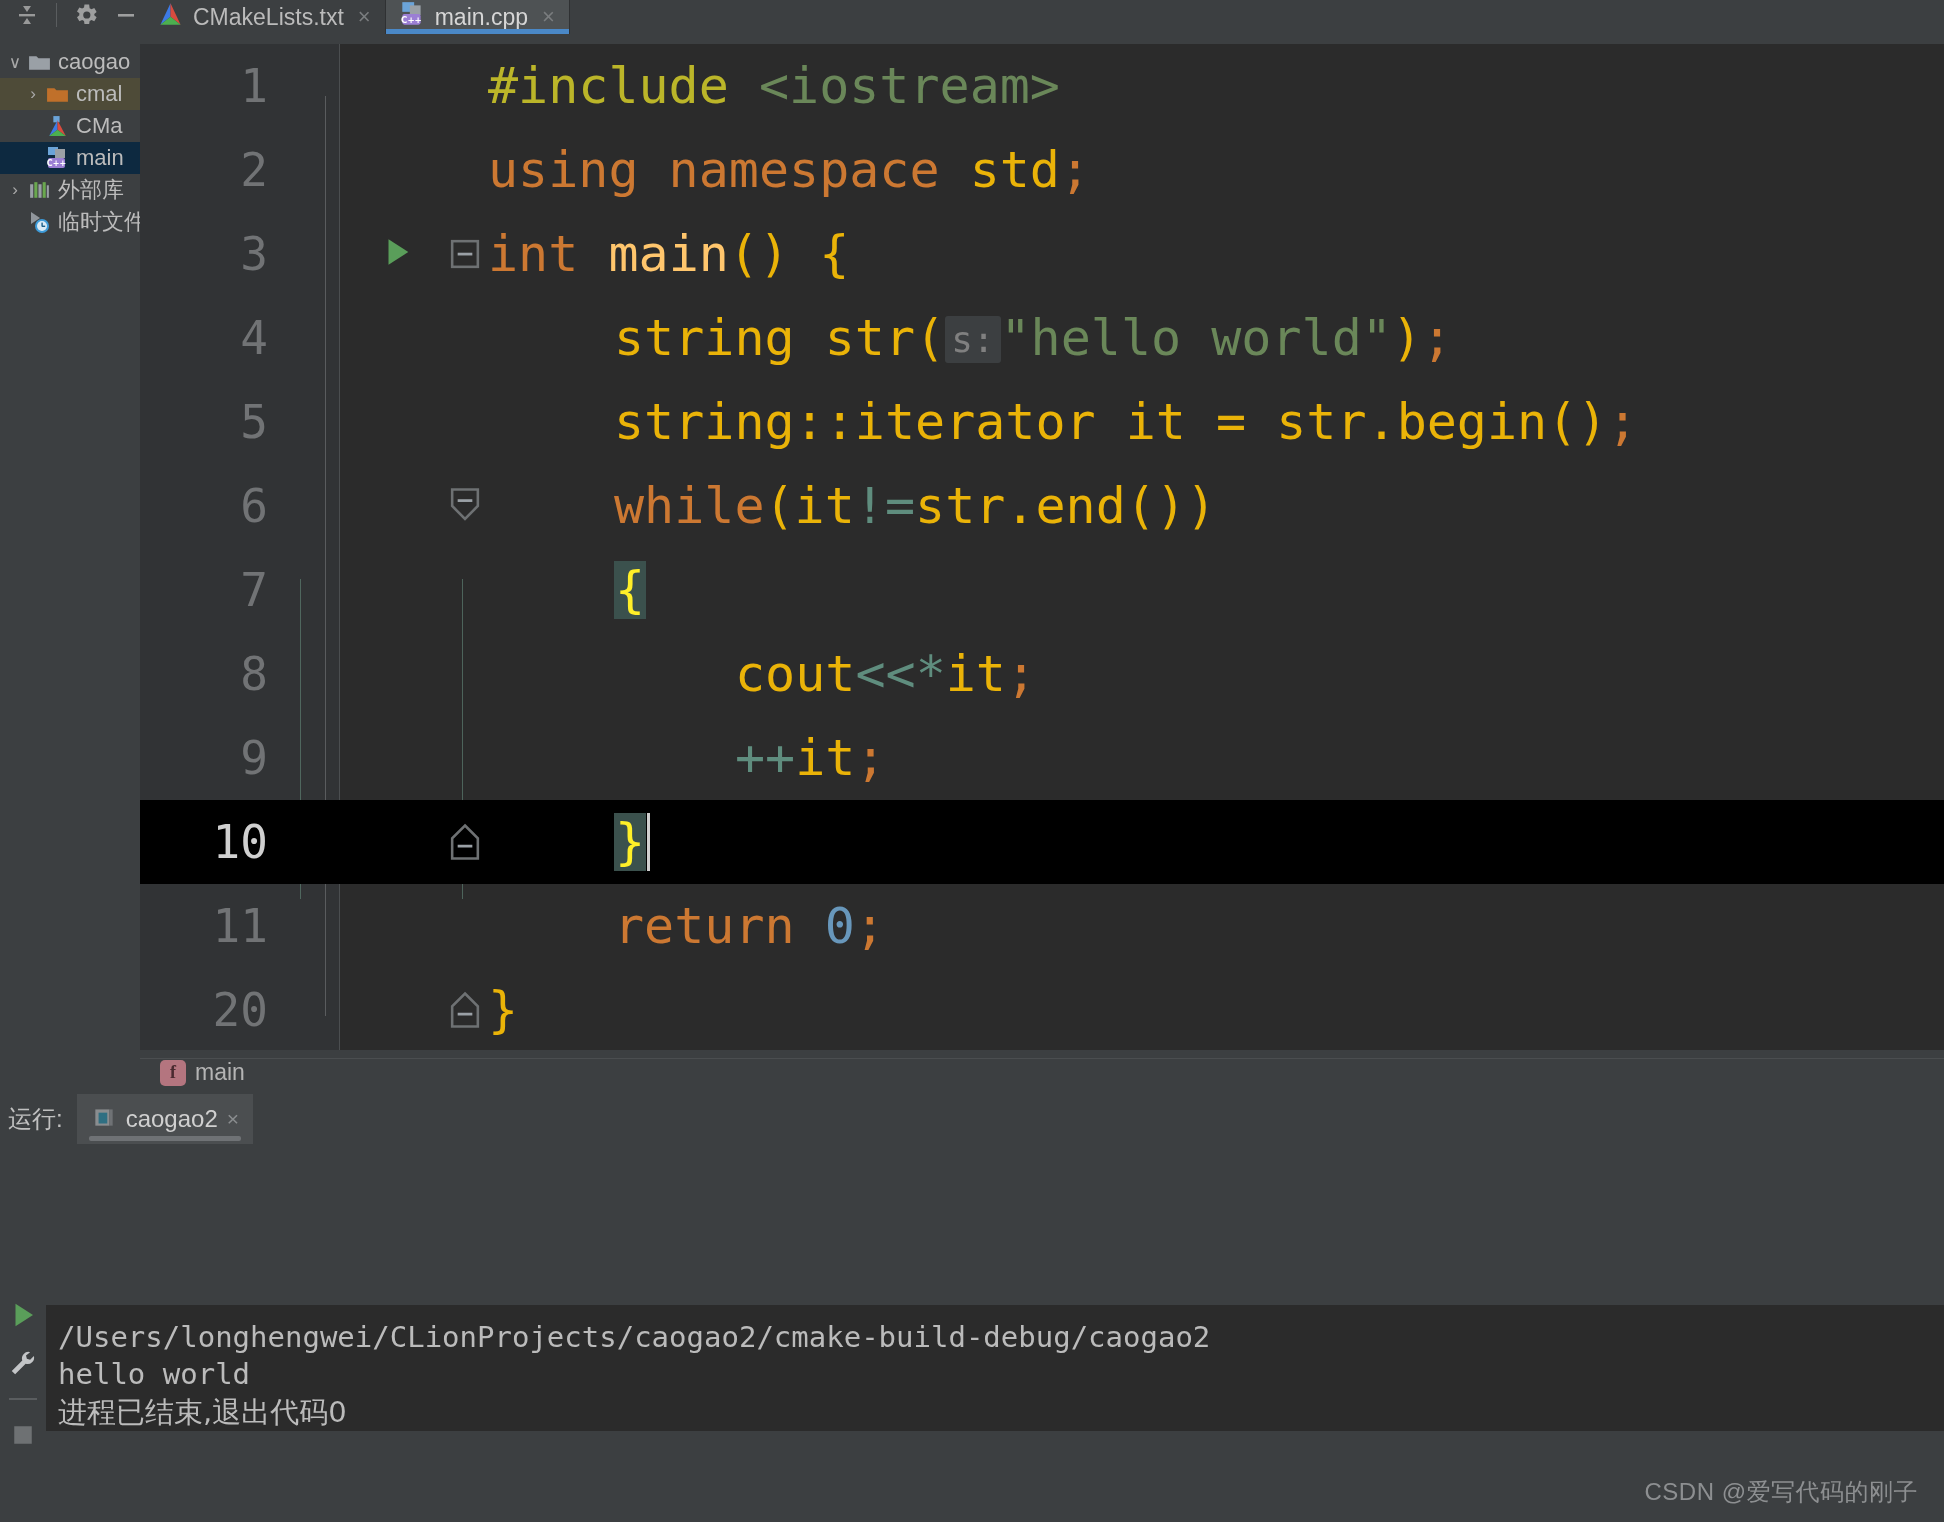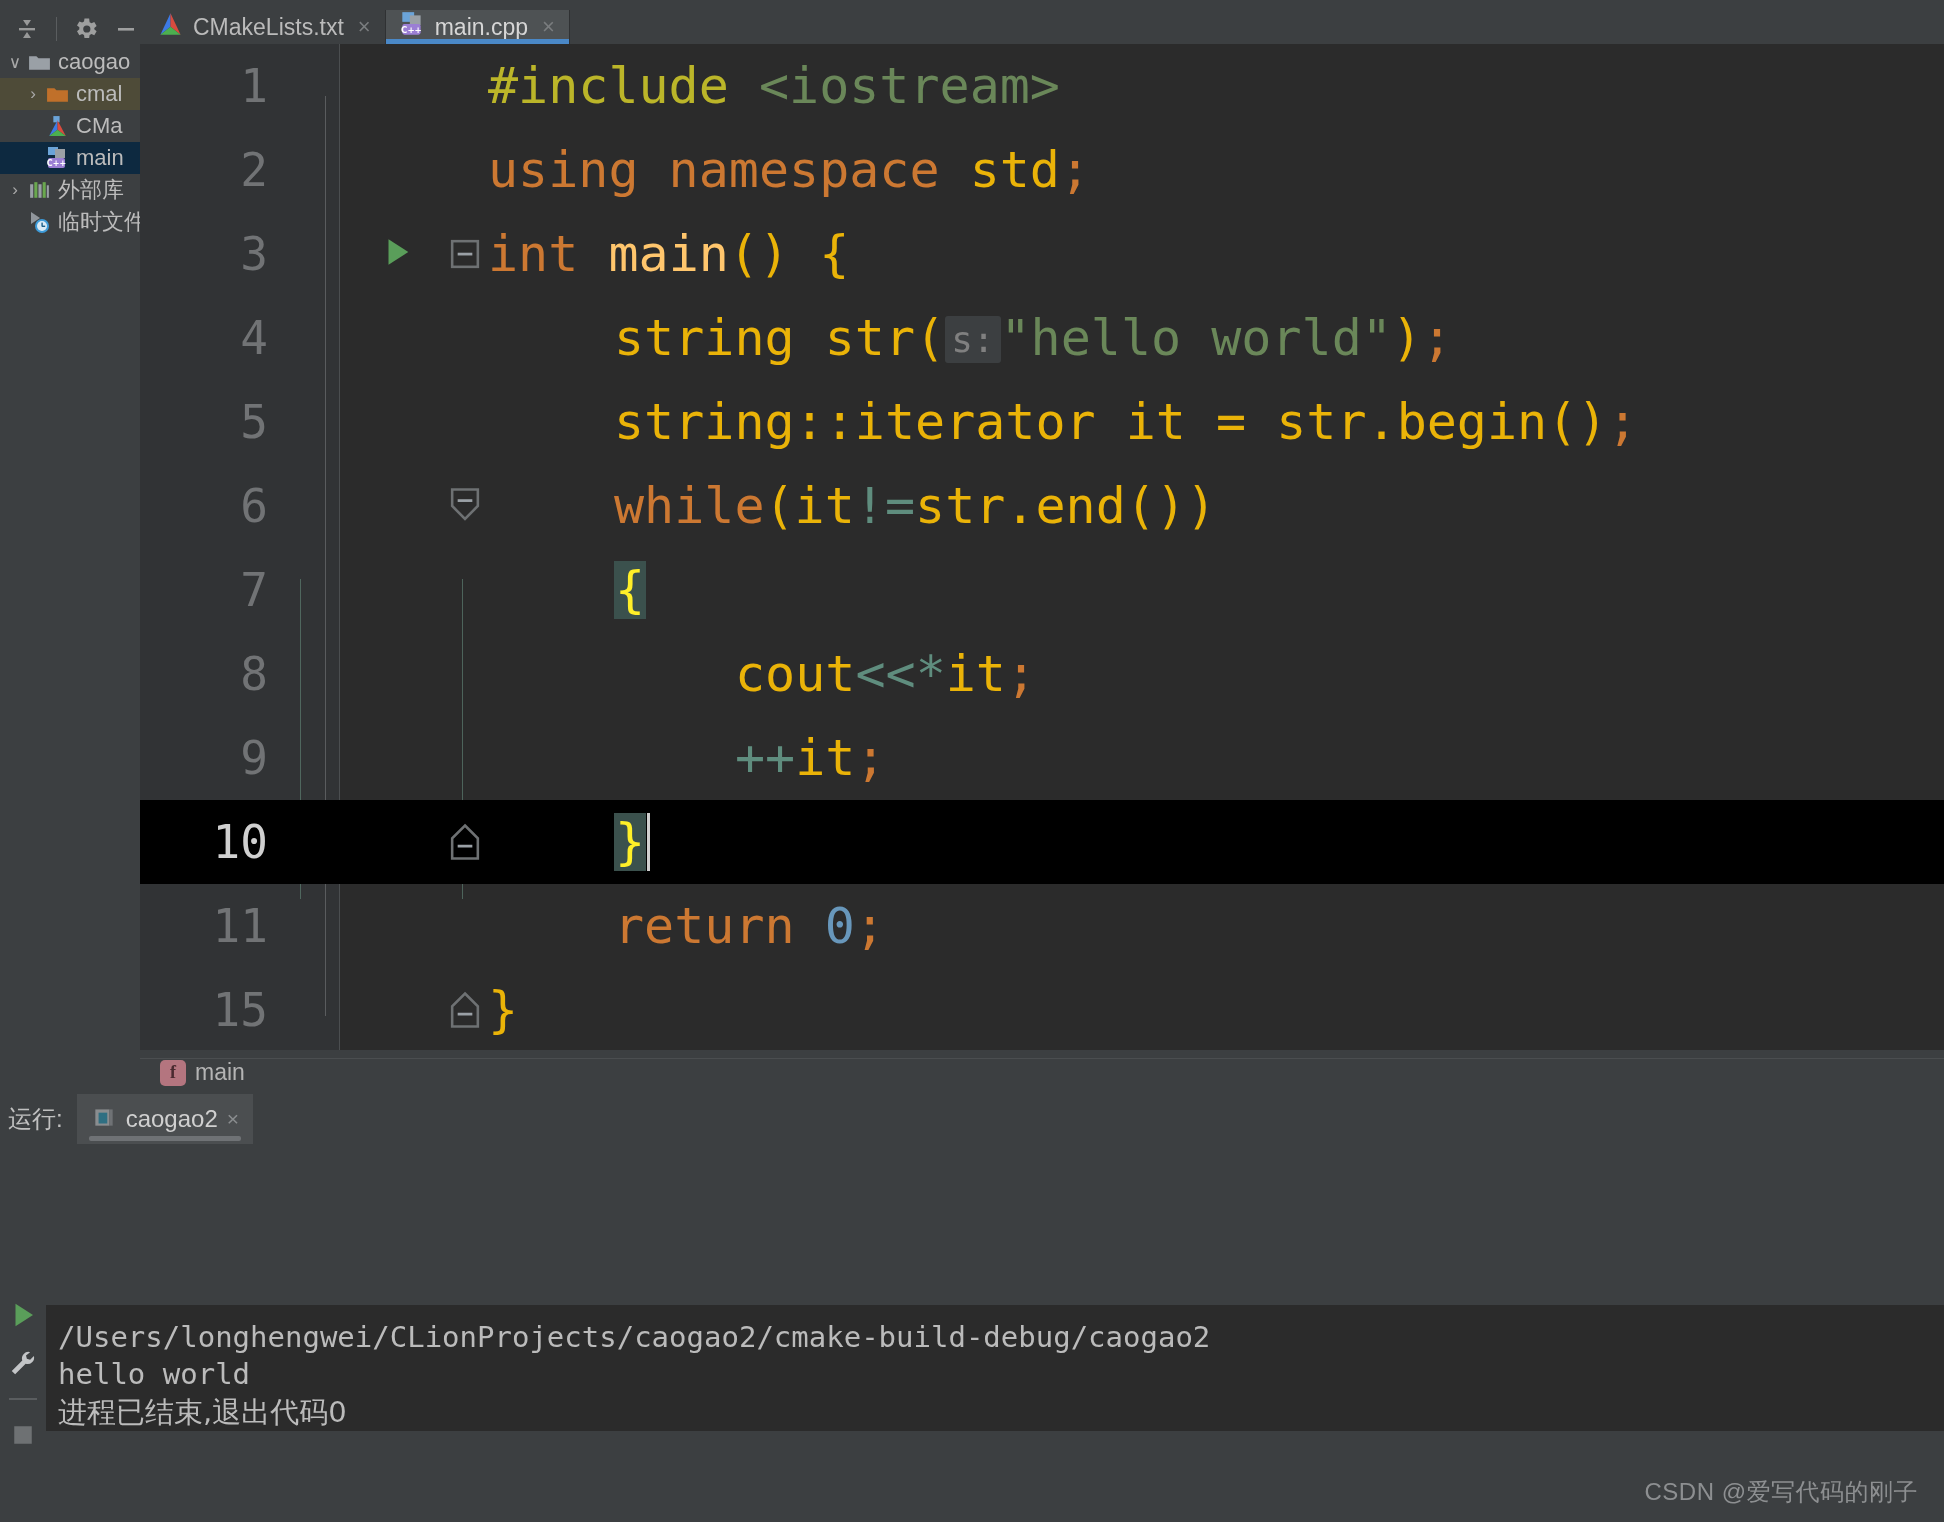--- a/index.html
+++ b/index.html
@@ -7,21 +7,21 @@
     width: 1944px; height: 1522px;
     background: #3c3f41;
     font-family: "Liberation Sans", sans-serif;
     overflow: hidden;
   }
   #app { position: relative; width: 1944px; height: 1522px; }
 
   
   .topbar {
     position: absolute; left: 0; top: 0; width: 1944px; height: 44px;
-    background: #3c3f41; display: flex; align-items: flex-end;
+    background: #3c3f41; display: flex; align-items: flex-start;
   }
   .tool-icons {
     width: 145px; display: flex; align-items: center; gap: 10px;
     padding-left: 12px; background: #3c3f41;
   }
   .ticon { width: 30px; height: 30px; display: flex; align-items: center;
            justify-content: center; opacity: .85; }
   .vsep { width: 1px; height: 24px; background: #5a5d5f; margin: 0 4px; }
 
   .tabs { display: flex; align-items: stretch; flex: 1; background: #3c3f41; }
@@ -398,21 +398,21 @@
           </span>
           <span class="ctext" style="left:474px;"><span class="brace-hl">}</span><span class="caret"></span></span>
         </div>
 
         <div class="crow">
           <span class="ln">11</span>
           <span class="ctext" style="left:474px;"><span class="kw">return </span><span class="num">0</span><span class="semi">;</span></span>
         </div>
 
         <div class="crow">
-          <span class="ln">15</span>
+          <span class="ln">20</span>
           <span class="fold">
             <svg width="44" height="50" viewBox="0 0 24 26">
               <path d="M12 4 l7 7 v11 h-14 v-11 z" fill="none" stroke="#6e7173" stroke-width="1.4"></path>
               <rect x="8" y="14.5" width="8" height="1.5" fill="#9aa0a6"></rect>
             </svg>
           </span>
           <span class="ctext"><span class="op">}</span></span>
         </div>
 
       </div>

